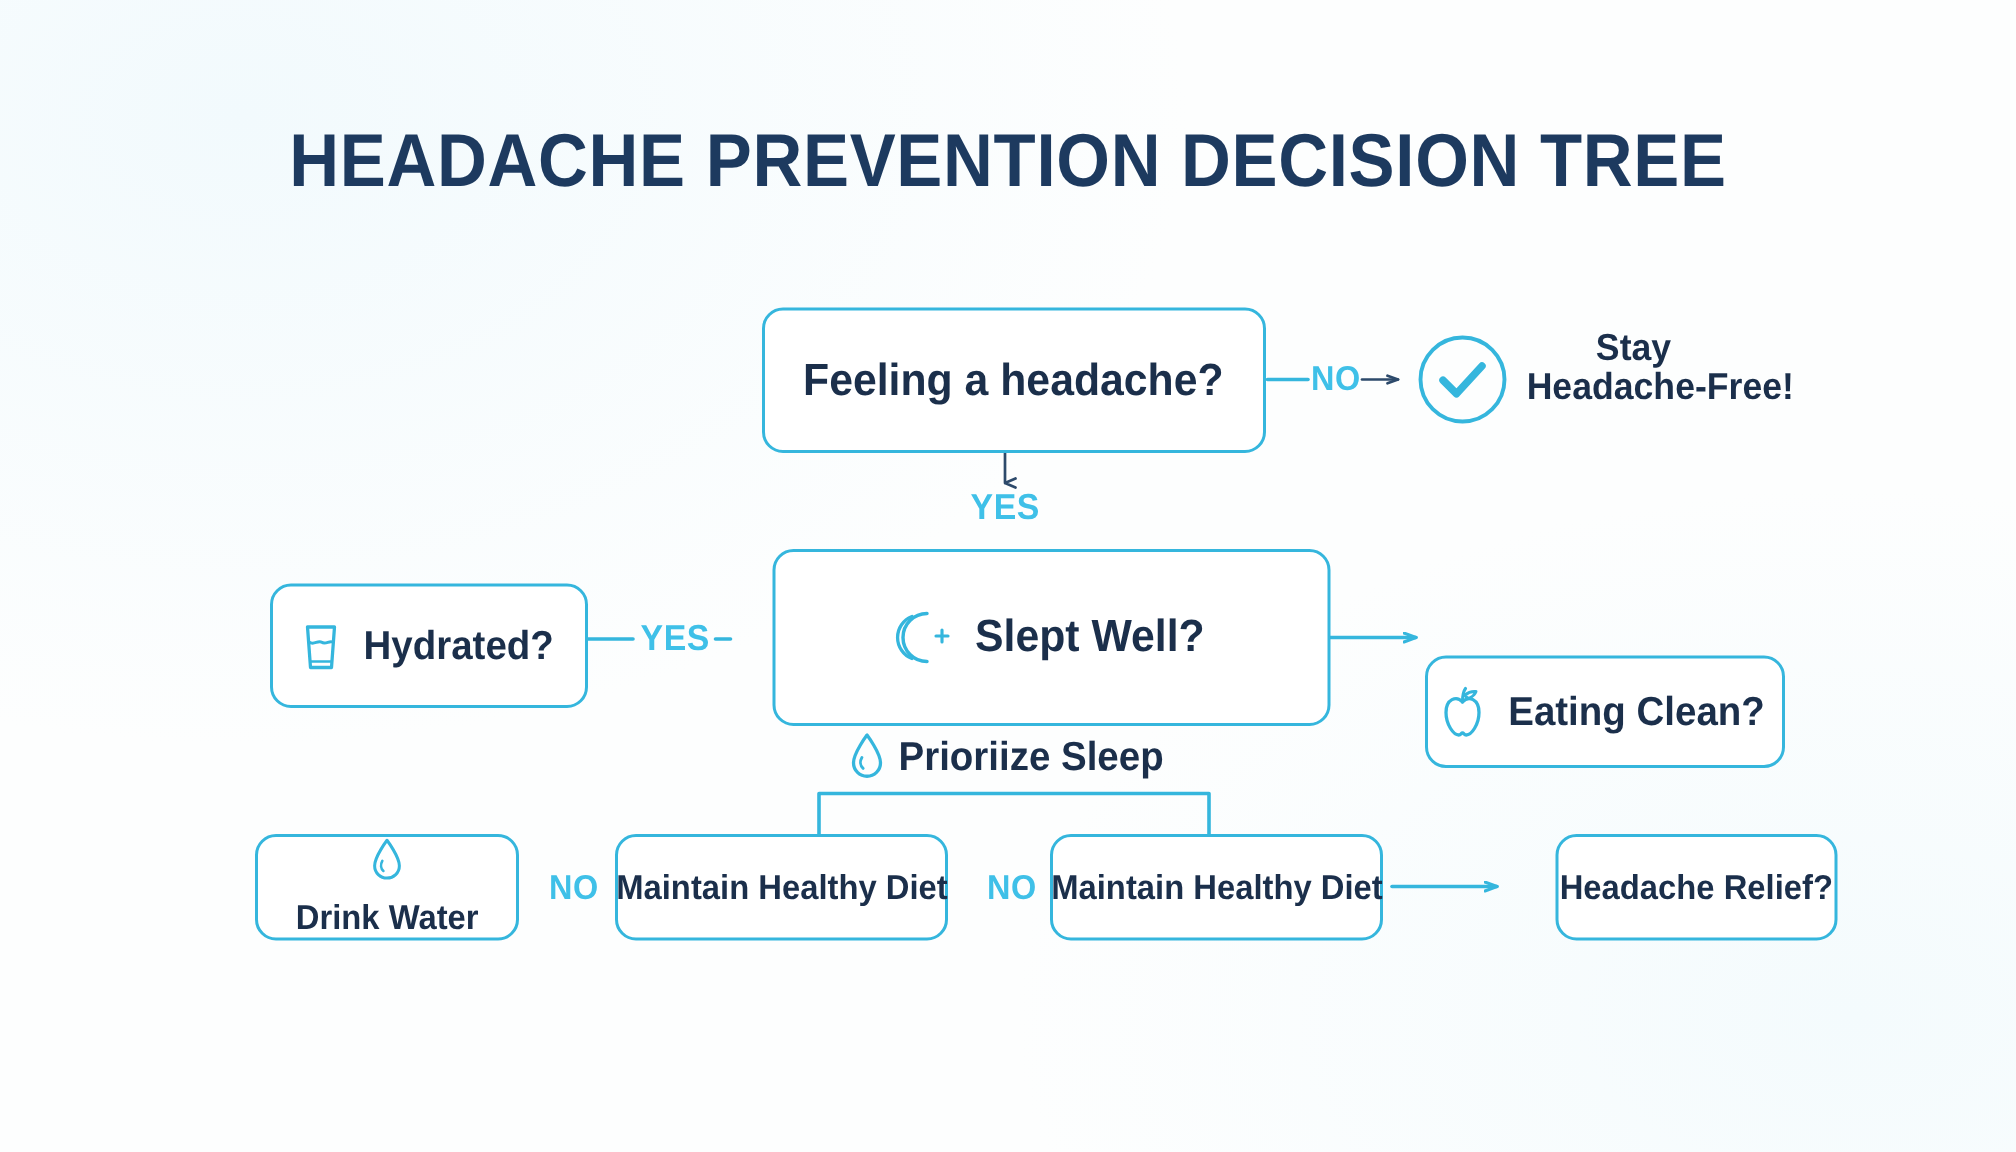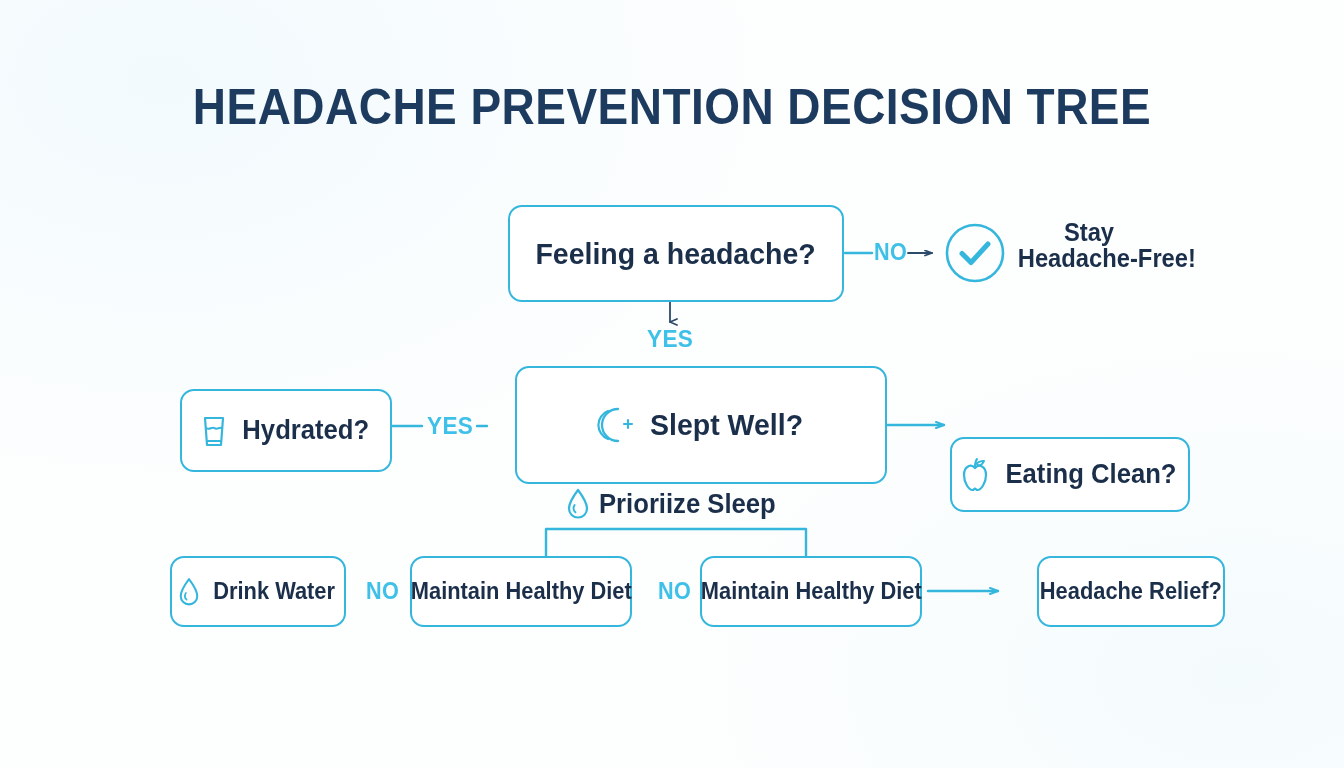--- a/index.html
+++ b/index.html
@@ -227,21 +227,21 @@
     <span class="icon">
       <svg width="24" height="32" viewBox="0 0 24 32" xmlns="http://www.w3.org/2000/svg">
         <path d="M12,2 C12,2 3,14 3,20.5 C3,25.7 7.1,29.5 12,29.5
                  C16.9,29.5 21,25.7 21,20.5 C21,14 12,2 12,2 Z" fill="none" stroke="#35b6dd" stroke-width="2.2" stroke-linejoin="round"></path>
         <path d="M8.6,17 C7.2,19.5 7.4,22.6 9.4,24.3" fill="none" stroke="#35b6dd" stroke-width="1.9" stroke-linecap="round"></path>
       </svg>
     </span>
     <span class="atext">Prioriize Sleep</span>
   </div>
 
-  <div class="node sm" style="left:170px; top:556px; width:176px; height:71px;">
+  <div class="node sm" style="left:170px; top:556px; width:176px; height:71px;flex-direction:column;">
     <span class="icon">
       <svg width="22" height="30" viewBox="0 0 24 32" xmlns="http://www.w3.org/2000/svg">
         <path d="M12,2 C12,2 3,14 3,20.5 C3,25.7 7.1,29.5 12,29.5
                  C16.9,29.5 21,25.7 21,20.5 C21,14 12,2 12,2 Z" fill="none" stroke="#35b6dd" stroke-width="2.2" stroke-linejoin="round"></path>
         <path d="M8.6,17 C7.2,19.5 7.4,22.6 9.4,24.3" fill="none" stroke="#35b6dd" stroke-width="1.9" stroke-linecap="round"></path>
       </svg>
     </span>
     <span class="label">Drink Water</span>
   </div>
 

